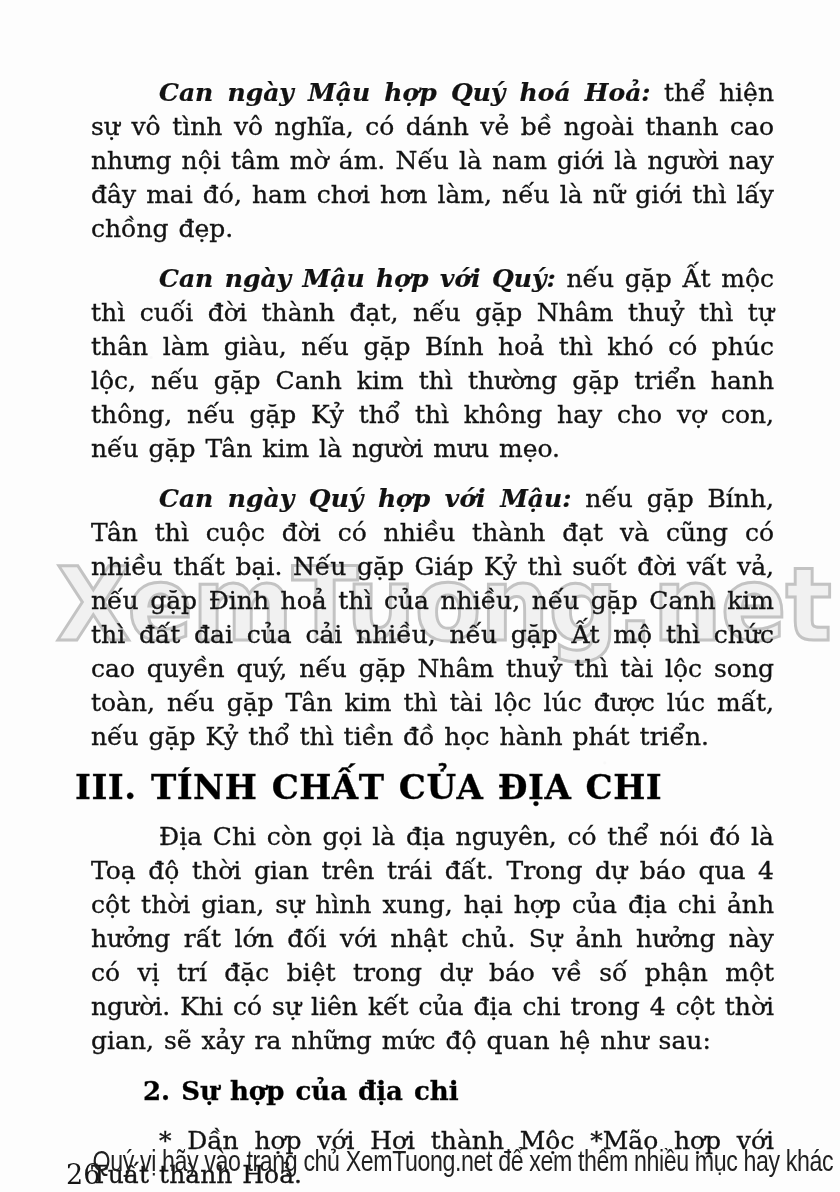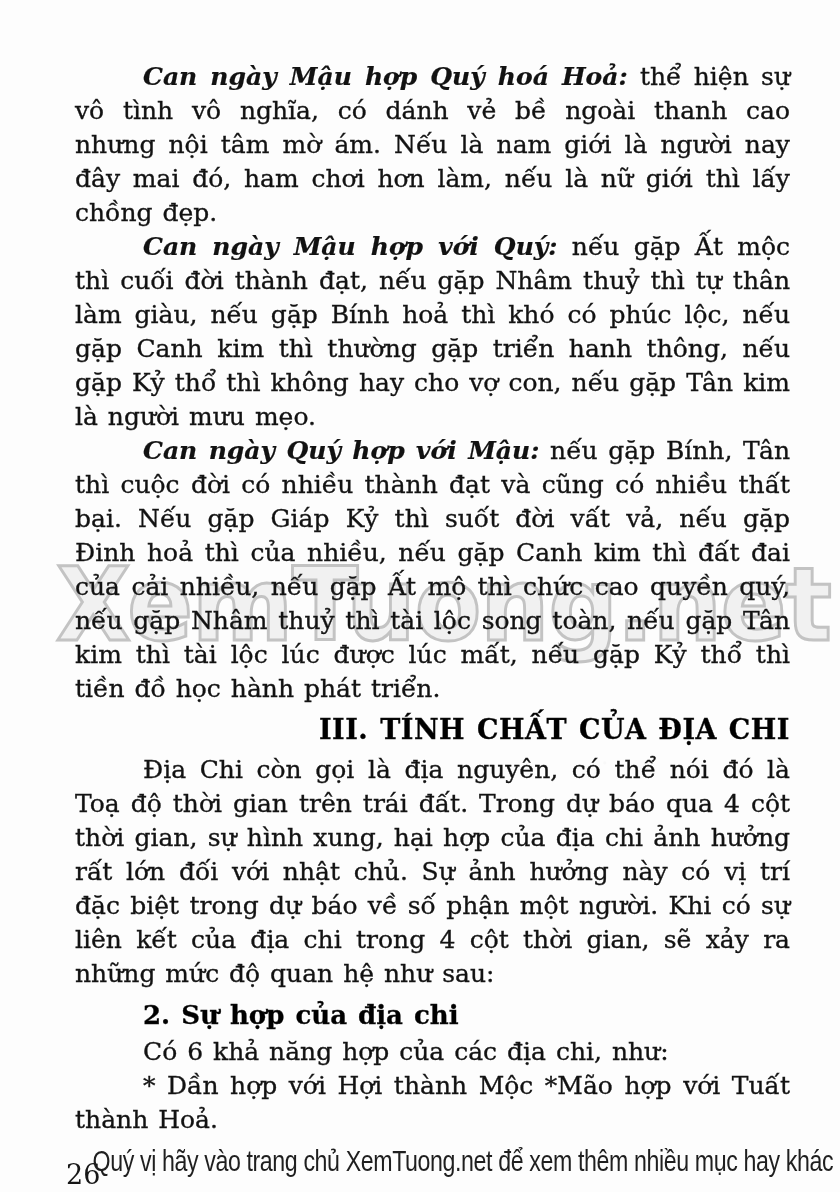--- a/index.html
+++ b/index.html
@@ -38,31 +38,31 @@
   .body-text {
     position: relative;
     z-index: 1;
     padding: 60px 50px 0 75px;
     font-size: 25px;
     line-height: 34px;
     text-align: justify;
     word-spacing: 2px;
     -webkit-text-stroke: 0.35px #1a1a1a;
   }
-  p.para { margin: 0; text-indent: 68px; }
+  p.para { margin: 16px; text-indent: 68px; }
   .lead {
     font-style: italic;
     font-weight: bold;
     -webkit-text-stroke: 0.2px #000;
   }
   h2.section-heading {
     margin: 7px 0 6px 0;
-    text-align: right;
+    text-align: left;
     text-indent: 0;
-    font-size: 27px;
+    font-size: 34px;
     font-weight: bold;
     letter-spacing: 0.5px;
     color: #000;
   }
   h3.sub-heading {
     margin: 7px 0 3px 0;
     padding-left: 68px;
     font-size: 26px;
     font-weight: bold;
     color: #000;
@@ -107,21 +107,20 @@
     <p class="para"><i class="lead">Can ngày Mậu hợp với Quý:</i><span> nếu gặp Ất mộc thì cuối đời thành đạt, nếu gặp Nhâm thuỷ thì tự thân làm giàu, nếu gặp Bính hoả thì khó có phúc lộc, nếu gặp Canh kim thì thường gặp triển hanh thông, nếu gặp Kỷ thổ thì không hay cho vợ con, nếu gặp Tân kim là người mưu mẹo.</span></p>
 
     <p class="para"><i class="lead">Can ngày Quý hợp với Mậu:</i><span> nếu gặp Bính, Tân thì cuộc đời có nhiều thành đạt và cũng có nhiều thất bại. Nếu gặp Giáp Kỷ thì suốt đời vất vả, nếu gặp Đinh hoả thì của nhiều, nếu gặp Canh kim thì đất đai của cải nhiều, nếu gặp Ất mộ thì chức cao quyền quý, nếu gặp Nhâm thuỷ thì tài lộc song toàn, nếu gặp Tân kim thì tài lộc lúc được lúc mất, nếu gặp Kỷ thổ thì tiền đồ học hành phát triển.</span></p>
 
     <h2 class="section-heading">III. TÍNH CHẤT CỦA ĐỊA CHI</h2>
 
     <p class="para">Địa Chi còn gọi là địa nguyên, có thể nói đó là Toạ độ thời gian trên trái đất. Trong dự báo qua 4 cột thời gian, sự hình xung, hại hợp của địa chi ảnh hưởng rất lớn đối với nhật chủ. Sự ảnh hưởng này có vị trí đặc biệt trong dự báo về số phận một người. Khi có sự liên kết của địa chi trong 4 cột thời gian, sẽ xảy ra những mức độ quan hệ như sau:</p>
 
     <h3 class="sub-heading">2. Sự hợp của địa chi</h3>
 
-    <p class="para">Có 6 khả năng hợp của các địa chi, như:</p>
 
 
     <p class="para">* Dần hợp với Hợi thành Mộc  *Mão hợp với Tuất thành Hoả.</p>
 
   </div>
 
   <span class="page-number">26</span>
 
   <div class="footer-bar">
     <span class="footer-text">Quý vị hãy vào trang chủ XemTuong.net để xem thêm nhiều mục hay khác</span>

